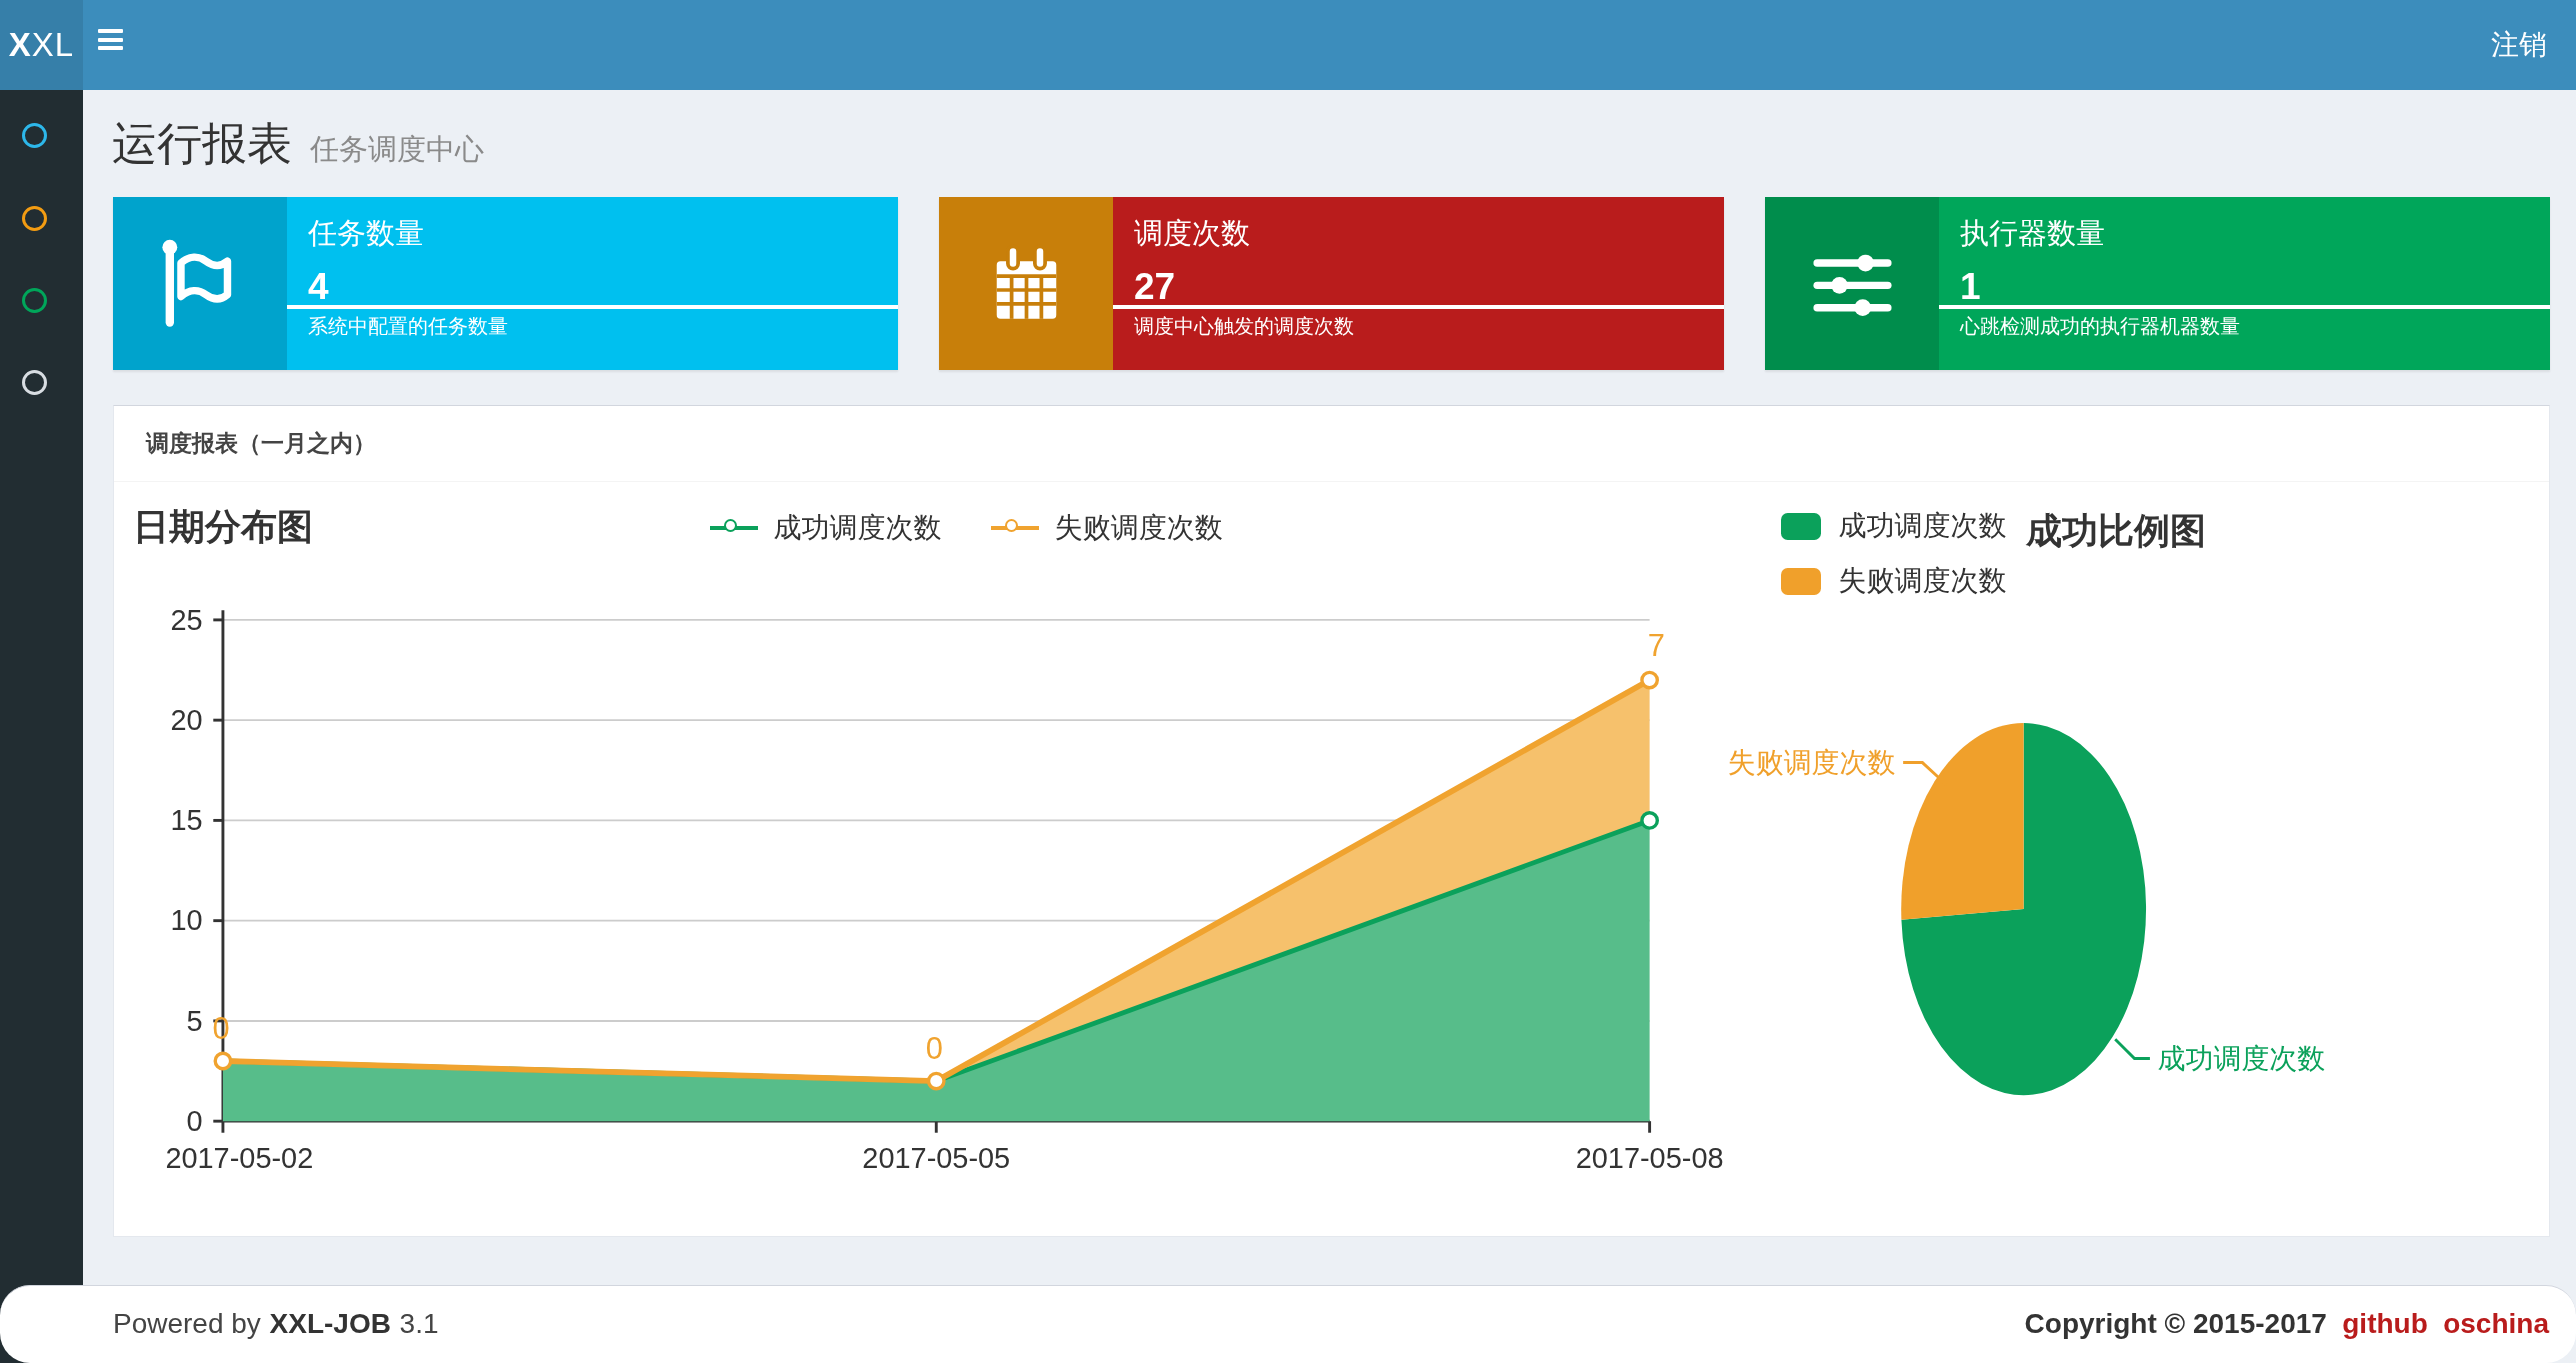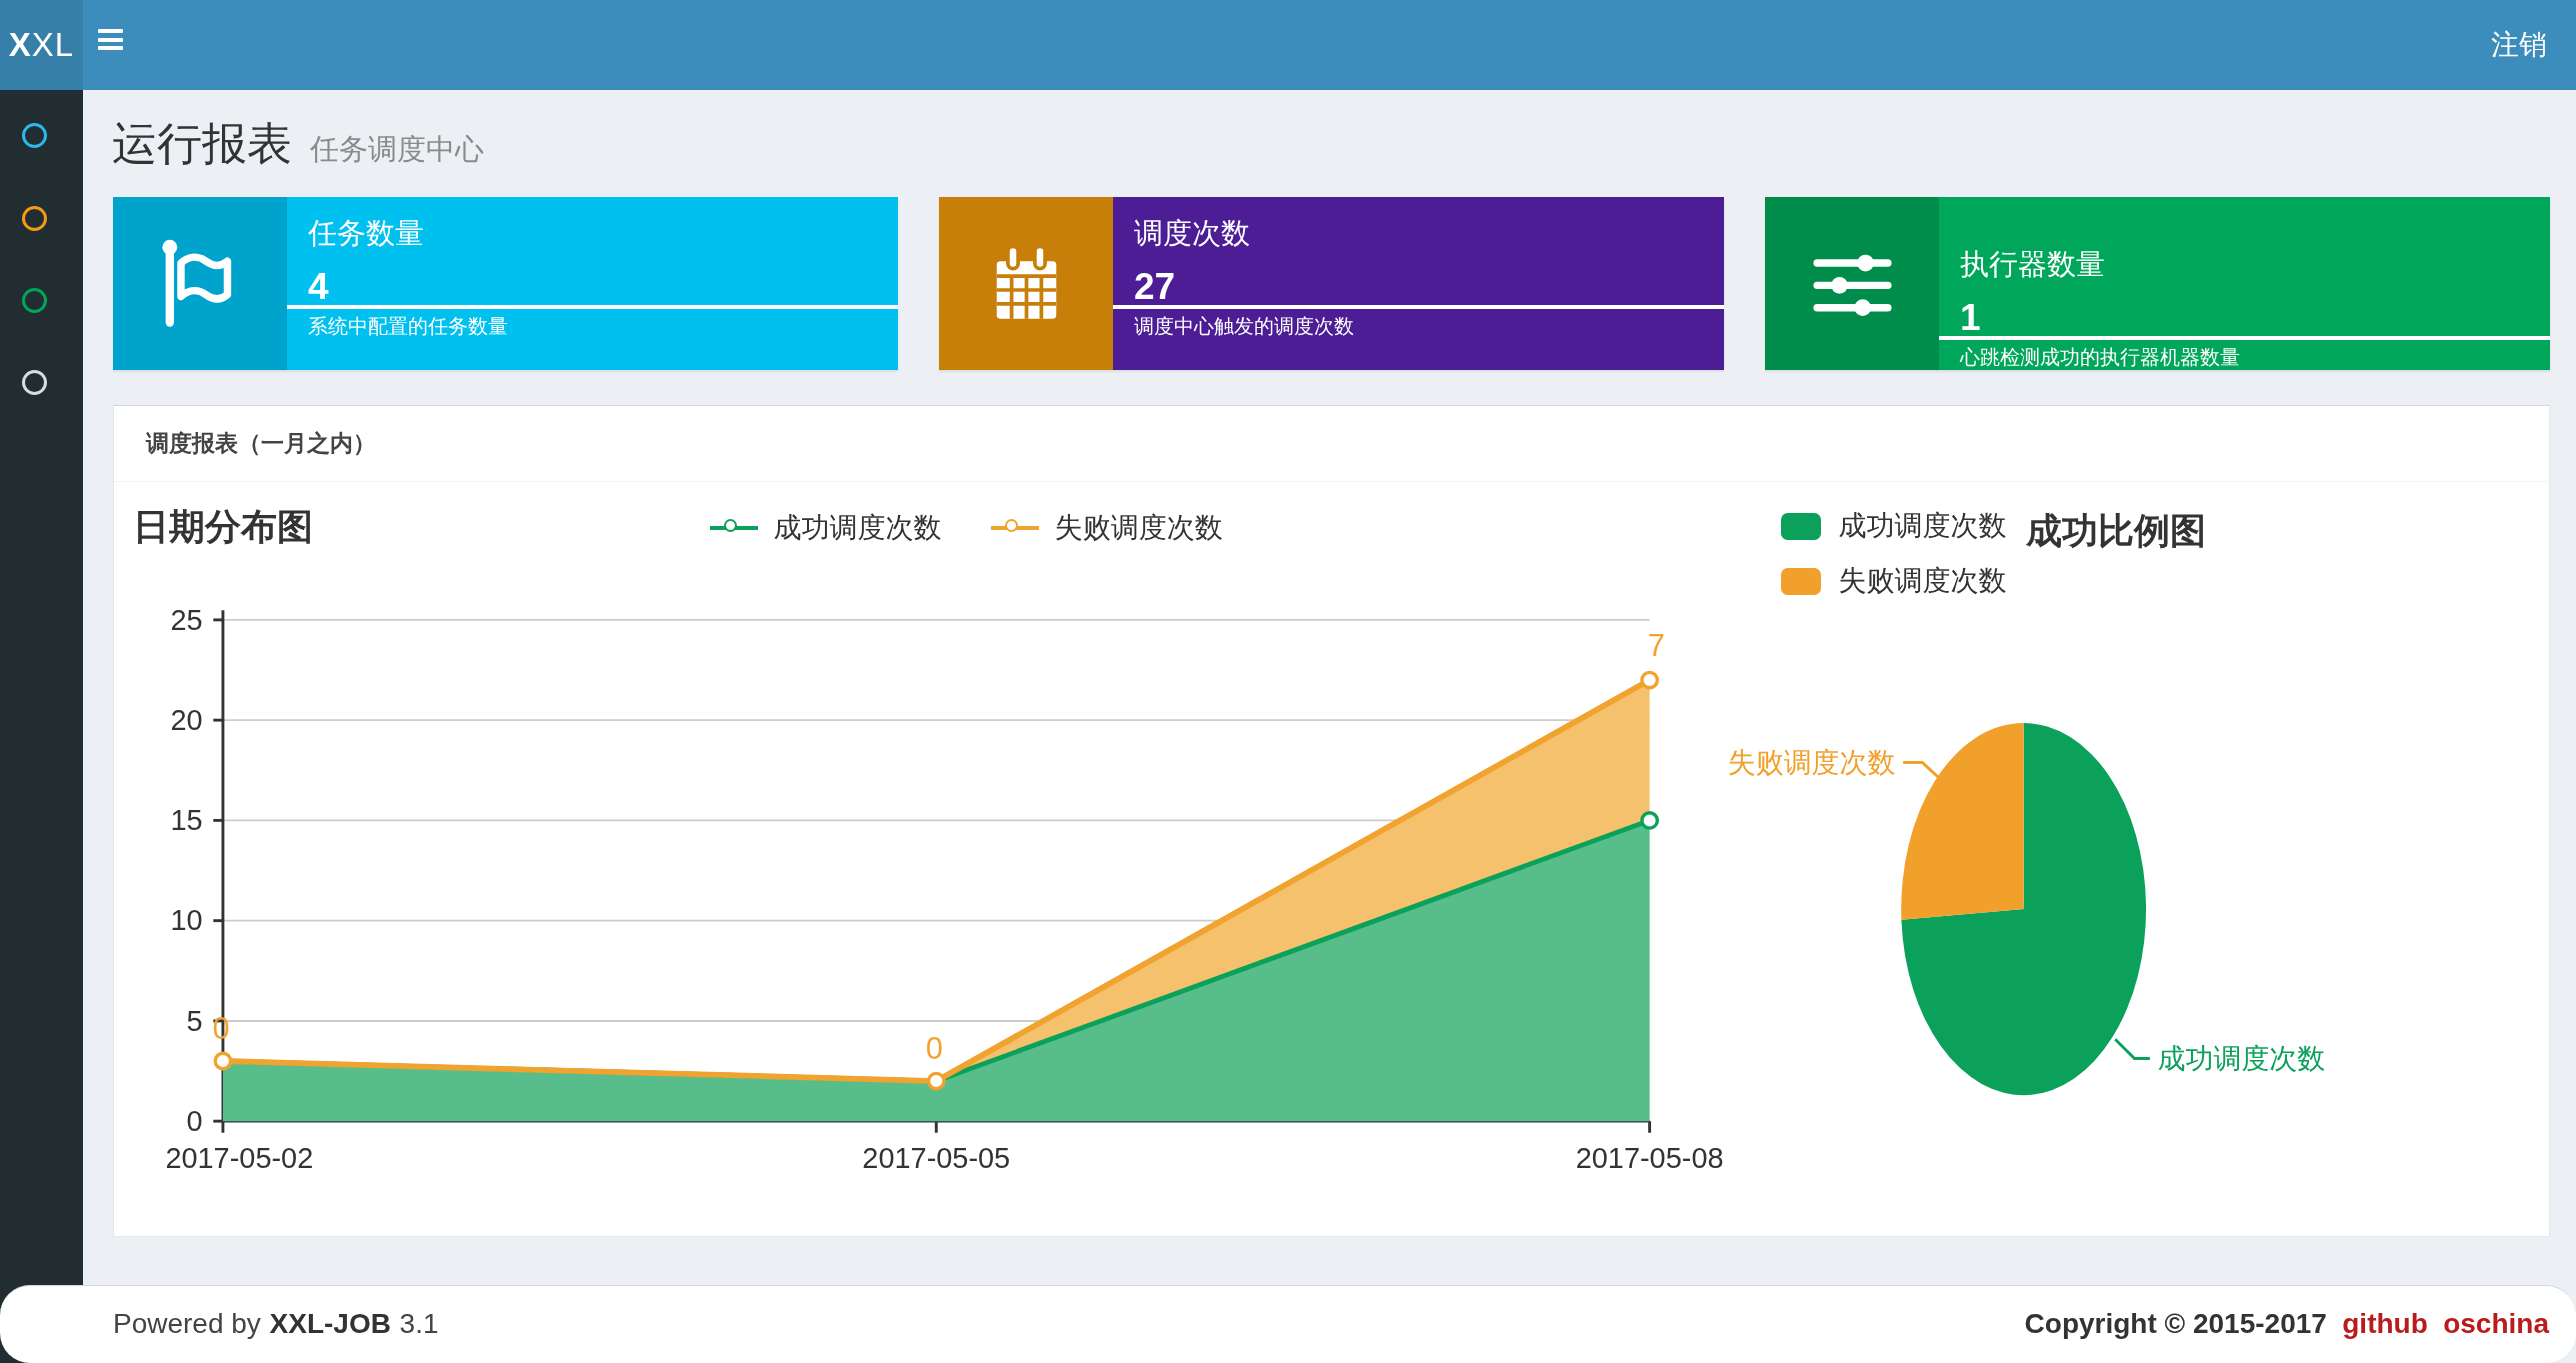--- a/index.html
+++ b/index.html
@@ -109,21 +109,21 @@
         </svg>
       </div>
       <div class="info-text">
         <div class="info-title">任务数量</div>
         <div class="info-value">4</div>
         <div class="info-divider"></div>
         <div class="info-desc">系统中配置的任务数量</div>
       </div>
     </div>
 
-    <div class="info-box" style="background:#4c1d95;">
+    <div class="info-box" style="background:#b91c1c;">
       <div class="info-icon" style="background:#c87f0a;">
         <svg width="93" height="93" viewBox="0 0 100 100">
           <rect x="18" y="26" width="64" height="62" rx="4" fill="#fff"></rect>
           <rect x="30" y="10" width="11" height="24" rx="5.5" fill="#fff" stroke="#c87f0a" stroke-width="4"></rect>
           <rect x="59" y="10" width="11" height="24" rx="5.5" fill="#fff" stroke="#c87f0a" stroke-width="4"></rect>
           <g stroke="#c87f0a" stroke-width="4">
             <line x1="18" y1="42" x2="82" y2="42"></line>
             <line x1="34" y1="42" x2="34" y2="88"></line>
             <line x1="50" y1="42" x2="50" y2="88"></line>
             <line x1="66" y1="42" x2="66" y2="88"></line>
@@ -133,21 +133,21 @@
         </svg>
       </div>
       <div class="info-text">
         <div class="info-title">调度次数</div>
         <div class="info-value">27</div>
         <div class="info-divider"></div>
         <div class="info-desc">调度中心触发的调度次数</div>
       </div>
     </div>
 
-    <div class="info-box" style="background:#00a65a;align-items:center;">
+    <div class="info-box" style="background:#00a65a;">
       <div class="info-icon" style="background:#008d4c;">
         <svg width="93" height="93" viewBox="0 0 100 100">
           <g stroke="#fff" stroke-width="8" stroke-linecap="round">
             <line x1="12" y1="28" x2="88" y2="28"></line>
             <line x1="12" y1="52" x2="88" y2="52"></line>
             <line x1="12" y1="76" x2="88" y2="76"></line>
           </g>
           <circle cx="64" cy="28" r="9" fill="#fff"></circle>
           <circle cx="36" cy="52" r="9" fill="#fff"></circle>
           <circle cx="61" cy="76" r="9" fill="#fff"></circle>

